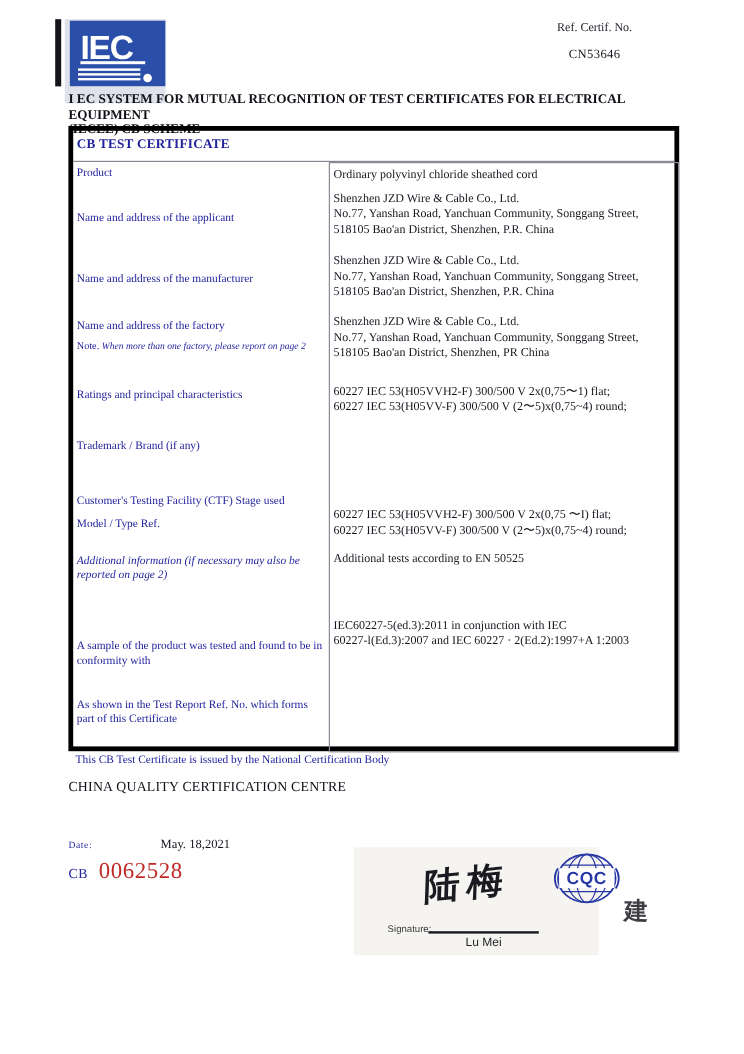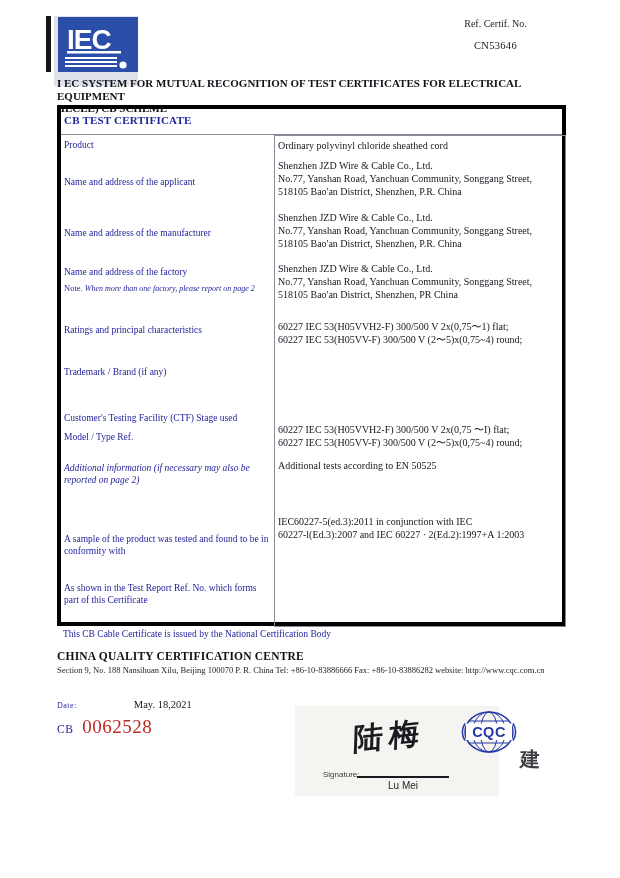--- a/index.html
+++ b/index.html
@@ -38,21 +38,21 @@
     font-size:9.5px; line-height:11.5px;
   }
   .row-note { position:absolute; left:3px; width:206px; color:#23239d; font-size:8.5px; }
   .row-note .note-italic { font-style:italic; font-size:8px; }
   .row-value {
     position:absolute; left:217px; width:286px; color:#16161f;
     font-size:10px; line-height:13px; white-space:pre-line;
   }
   .issued-line { position:absolute; left:63px; top:629px; font-size:9.5px; color:#23239d; }
   
-  .ncb-name { position:absolute; left:57px; top:650px; font-size:11.5px; font-weight:bold; letter-spacing:0.2px; color:#101018; }
+  .ncb-name { position:absolute; left:57px; top:650px; font-size:11.5px; font-weight:normal; letter-spacing:0.2px; color:#101018; }
   .ncb-address { position:absolute; left:57px; top:665px; width:540px; font-size:8.5px; color:#23232b; }
   .date-row { position:absolute; left:57px; top:694px; }
   .date-label { font-size:8px; color:#23239d; letter-spacing:0.5px;text-align:right; }
   .date-value { font-size:10.5px; color:#16161f; margin-left:8px;padding-left:45px; }
   .cb-row { position:absolute; left:57px; top:716px; }
   .cb-prefix { font-size:11.5px; color:#23239d; letter-spacing:0.5px; }
   .cb-number { font-size:19px; color:#bf2a26; margin-left:5px; letter-spacing:0.5px; }
   
   .sig-block { position:absolute; left:295px; top:706px; width:204px; height:90px; background:#f5f4f1; }
   .sig-hand {
@@ -134,24 +134,23 @@
     <div class="row-label" style="top:354px;font-style:italic;">Additional information (if necessary may also be reported on page 2)</div>
     <div class="row-value" style="top:350px;">Additional tests according to EN 50525</div>
 
     <div class="row-label" style="top:425px;">A sample of the product was tested and found to be in conformity with</div>
     <div class="row-value" style="top:406px;">IEC60227-5(ed.3):2011 in conjunction with IEC
 60227-l(Ed.3):2007 and IEC 60227 · 2(Ed.2):1997+A 1:2003</div>
 
     <div class="row-label" style="top:474px;">As shown in the Test Report Ref. No. which forms part of this Certificate</div>
   </div>
 
-  <div class="issued-line">This CB Cable Certificate is issued by the National Certification Body</div>
+  <div class="issued-line">This CB Test Certificate is issued by the National Certification Body</div>
 
   <div class="ncb-name">CHINA QUALITY CERTIFICATION CENTRE</div>
-  <div class="ncb-address">Section 9, No. 188 Nansihuan Xilu, Beijing 100070 P. R. China Tel: +86-10-83886666 Fax: +86-10-83886282 website: http://www.cqc.com.cn</div>
 
   <div class="date-row">
     <span class="date-label">Date:</span>
     <span class="date-value">May. 18,2021</span>
   </div>
 
   <div class="cb-row">
     <span class="cb-prefix">CB</span>
     <span class="cb-number">0062528</span>
   </div>

